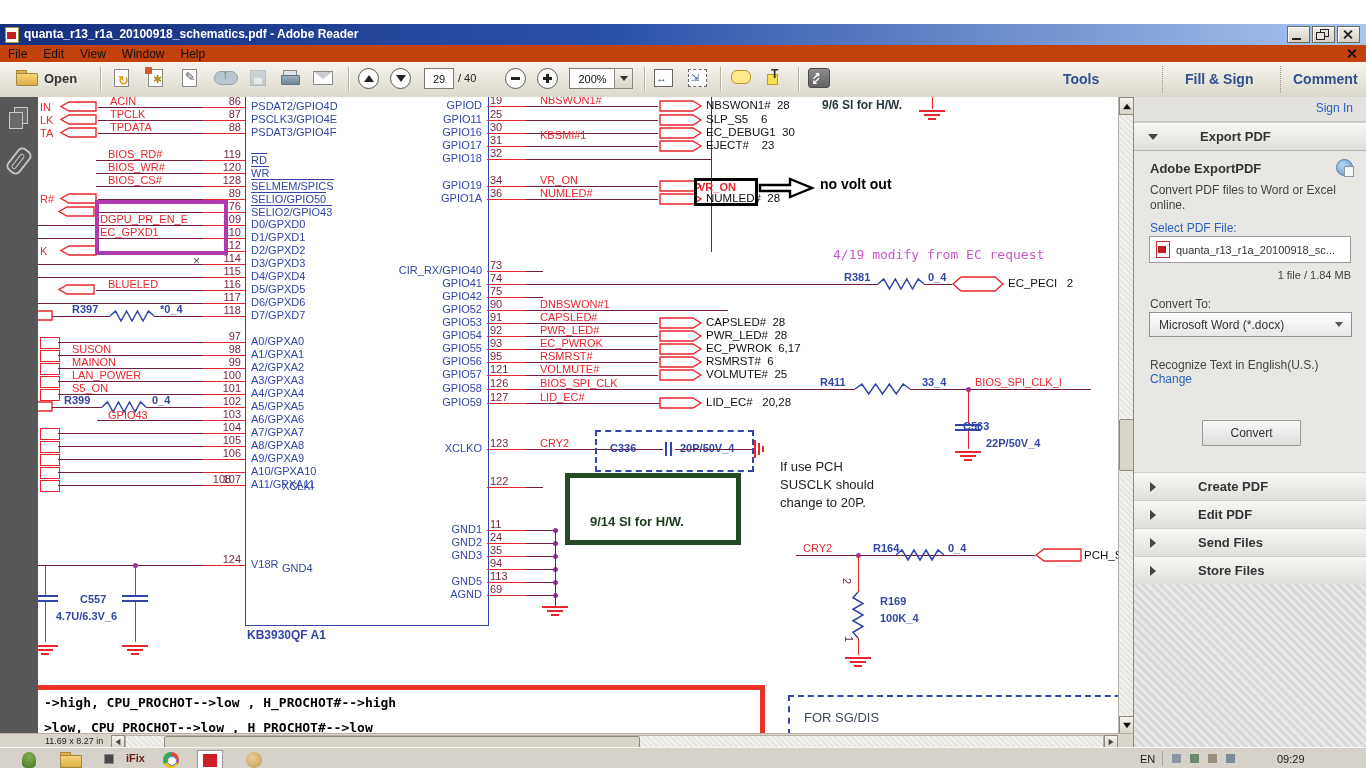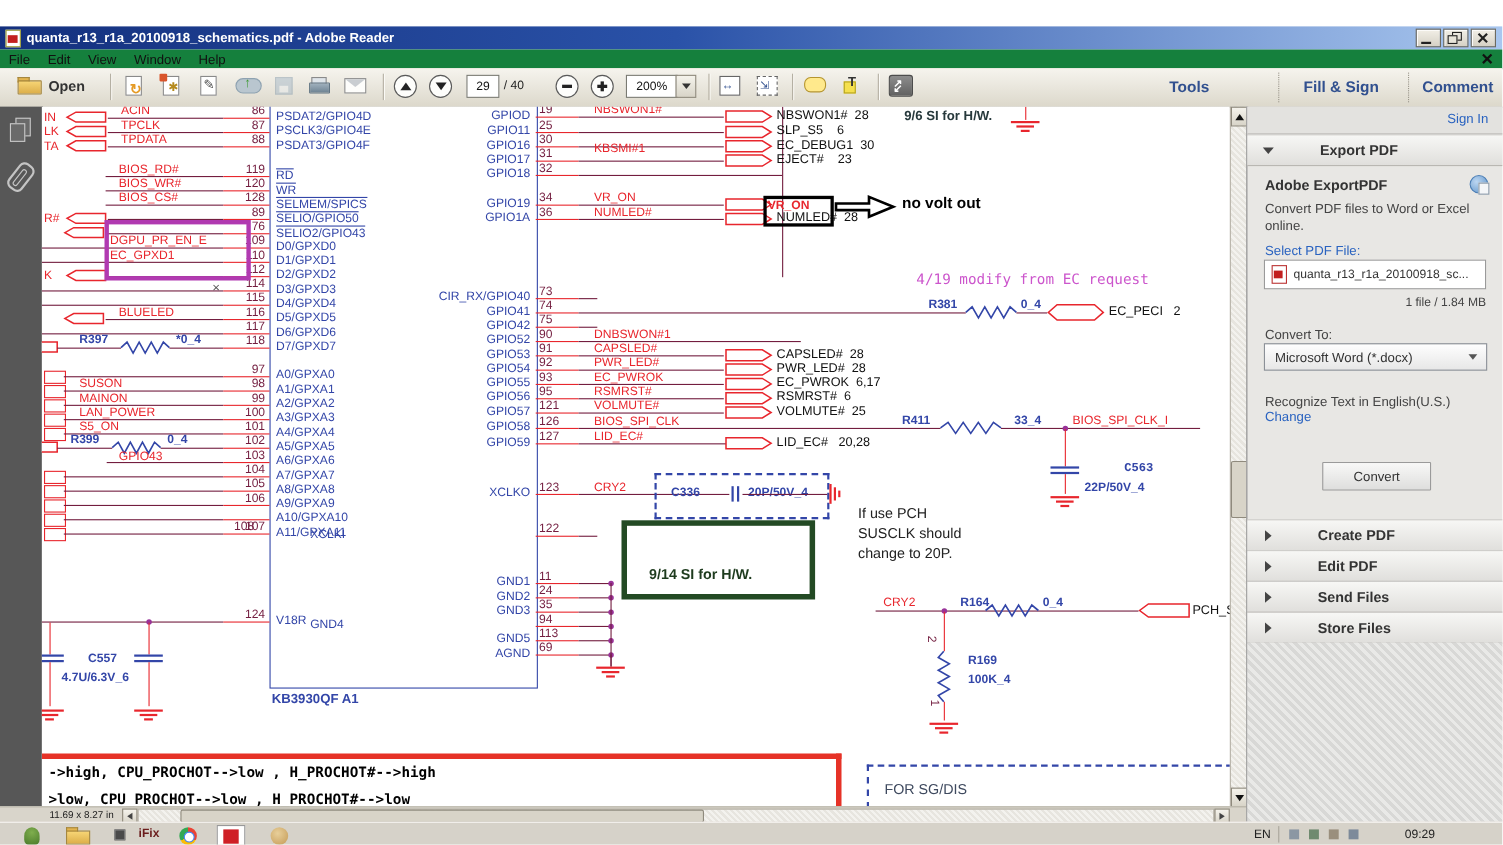--- a/index.html
+++ b/index.html
@@ -6,21 +6,21 @@
   #screen{position:relative;width:1366px;height:768px;overflow:hidden;background:#fff;
           font-family:"Liberation Sans",sans-serif;-webkit-font-smoothing:antialiased;}
   .abs{position:absolute;}
   
   #titlebar{position:absolute;left:0;top:24px;width:1366px;height:21px;
     background:linear-gradient(90deg,#14307e 0%,#2a52a8 45%,#a9c7ef 100%);
     display:flex;align-items:center;color:#fff;font-size:12px;font-weight:bold;}
   .winbtn{width:21px;height:15px;background:linear-gradient(#f2efe7,#d5d1c5);
     border:1px solid #6e6a5e;box-shadow:inset 1px 1px 0 #fff;margin-left:2px;
     position:relative;}
-  #menubar{position:absolute;left:0;top:45px;width:1366px;height:17px;background:#15803d;
+  #menubar{position:absolute;left:0;top:45px;width:1366px;height:17px;background:#c2410c;
     border-bottom:1px solid #d6d2c4;display:flex;align-items:center;font-size:12px;color:#111;}
   .menuitem{padding:1px 8px;}
   #toolbar{position:absolute;left:0;top:62px;width:1366px;height:35px;
     background:linear-gradient(#f6f4ee,#dcd8cb);border-bottom:1px solid #9d988b;}
   .tsep{position:absolute;top:5px;width:1px;height:24px;background:#b5b0a3;box-shadow:1px 0 0 #fbfaf6;}
   .tbtxt{color:#31508f;font-size:14px;font-weight:bold;}
   .dotsep{position:absolute;top:4px;height:27px;border-left:1px dotted #9a958a;}
   
   .pgico{position:absolute;width:13px;height:16px;background:#fff;border:1px solid #8a8a8a;}
   .circbtn{position:absolute;width:19px;height:19px;border:1.5px solid #5a5a5a;border-radius:50%;
@@ -533,21 +533,21 @@
       <div class="abs " style="left: 872px; top: 292px; width: 181px; height: 1.3px; background: rgb(115, 29, 63);"></div>
       <div class="abs " style="left: 927.5px; top: 289.5px; width: 5px; height: 5px; background: rgb(153, 51, 153); border-radius: 50%;"></div>
       <div class="abs sg" style="left: 937px; top: 279px;">BIOS_SPI_CLK_I</div>
       <div class="abs " style="left: 930px; top: 293px; width: 1.3px; height: 34px; background: rgb(232, 38, 45);"></div>
       <div class="abs " style="left: 917px; top: 327px; width: 26px; height: 2px; background: rgb(51, 70, 168);"></div>
       <div class="abs " style="left: 917px; top: 332px; width: 26px; height: 2px; background: rgb(51, 70, 168);"></div>
       <div class="abs " style="left: 930px; top: 334px; width: 1.3px; height: 18px; background: rgb(232, 38, 45);"></div>
       <div class="abs " style="left: 917px; top: 354px; width: 26px; height: 2px; background: rgb(232, 38, 45);"></div>
       <div class="abs " style="left: 922px; top: 358px; width: 16px; height: 2px; background: rgb(232, 38, 45);"></div>
       <div class="abs " style="left: 926px; top: 362px; width: 8px; height: 2px; background: rgb(232, 38, 45);"></div>
-      <div class="abs lblb" style="left: 984px; top: 323px; font-family: Liberation Mono, monospace;">C563</div>
+      <div class="abs lblb" style="left: 925px; top: 323px;">C563</div>
       <div class="abs lblb" style="left: 948px; top: 340px;">22P/50V_4</div>
       <div class="abs pn" style="left: 244px; top: 299px; width: 200px; text-align: right;">GPIO59</div>
       <div class="abs " style="left: 449px; top: 306px; width: 39px; height: 1.3px; background: rgb(232, 38, 45);"></div>
       <div class="abs pnum" style="left: 452px; top: 294px;">127</div>
       <div class="abs " style="left: 488px; top: 306px; width: 134px; height: 1.3px; background: rgb(115, 29, 63);"></div>
       <div class="abs sg" style="left: 502px; top: 294px;">LID_EC#</div>
       <svg width="42" height="14" style="position: absolute; left: 622px; top: 299px; overflow: visible;">
         <polygon points="0,2 33,2 41,7 33,12 0,12" fill="#fff" stroke="#e8262d" stroke-width="1.4"></polygon>
       </svg>
       <div class="abs ext" style="left: 668px; top: 299px;">LID_EC#   20,28</div>

